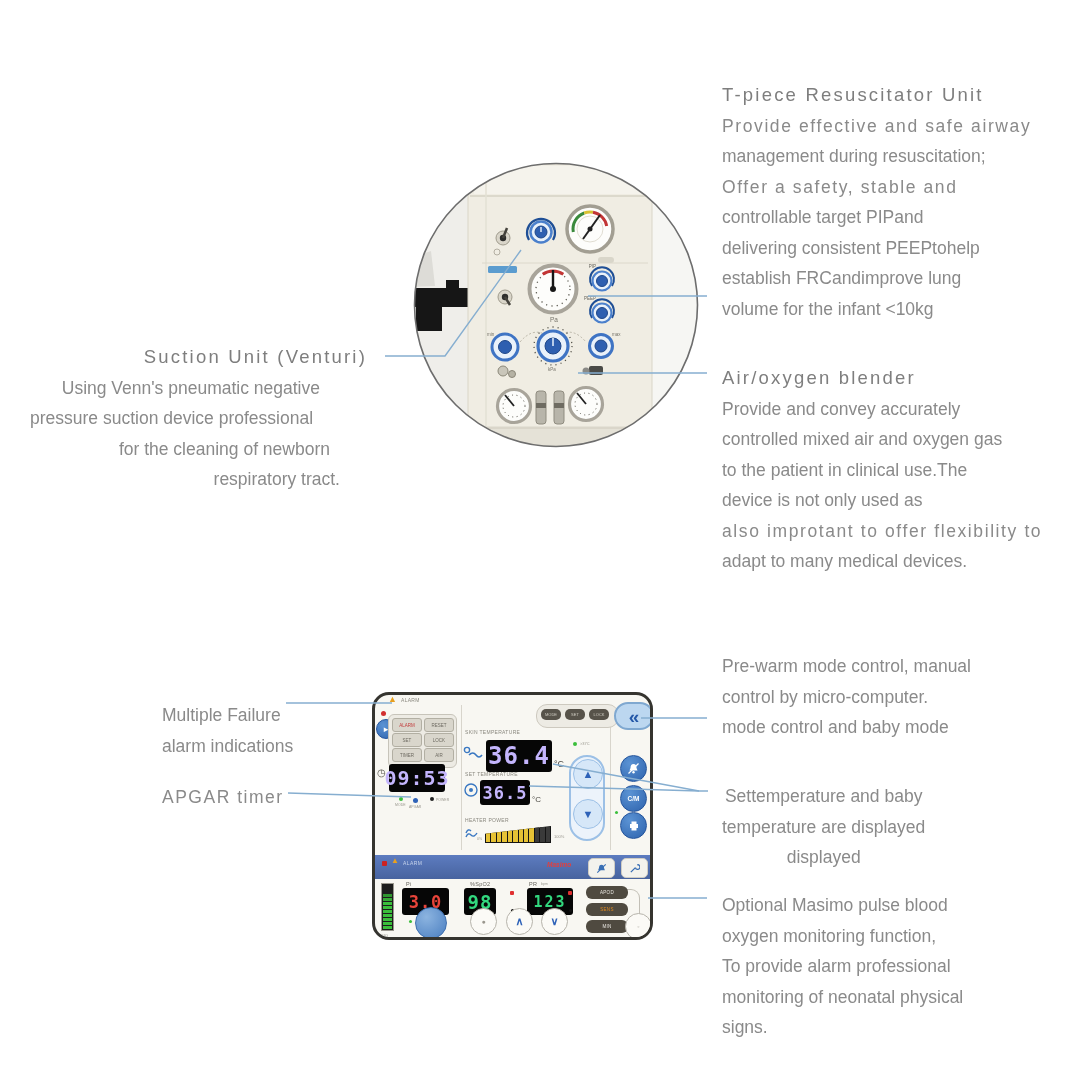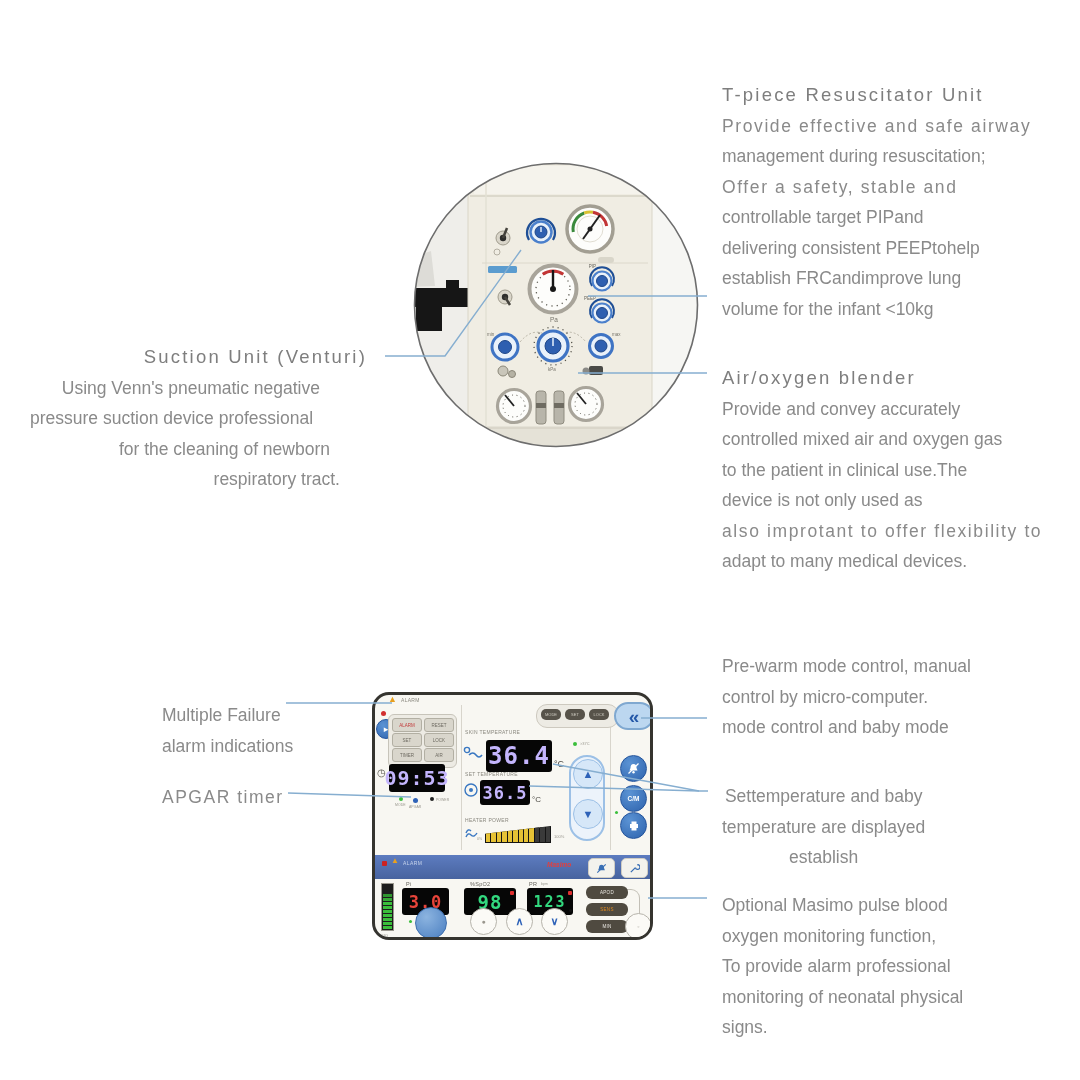--- a/index.html
+++ b/index.html
@@ -71,21 +71,21 @@
 
   <div class="abs ann" style="left:722px;top:651px;">
     <div>Pre-warm mode control, manual</div>
     <div>control by micro-computer.</div>
     <div>mode control and baby mode</div>
   </div>
 
   <div class="abs ann" style="left:722px;top:781px;text-align:center;">
     <div>Settemperature and baby</div>
     <div>temperature are displayed</div>
-    <div>establish</div>
+    <div>displayed</div>
   </div>
 
   <div class="abs ann" style="left:722px;top:890px;">
     <div>Optional Masimo pulse blood</div>
     <div>oxygen monitoring function,</div>
     <div>To provide alarm professional</div>
     <div>monitoring of neonatal physical</div>
     <div>signs.</div>
   </div>
 
@@ -344,21 +344,21 @@
         <i style="height:3px;background:#2f962f"></i>
     </div>
     <div class="abs microlab" style="left:6px;top:238px;font-size:4px;">SIQ</div>
 
     <div class="abs tinylab" style="left:31px;top:186px;font-size:5.5px;color:#66645c;">Pi</div>
     <div class="abs disp seg red7" style="left:27px;top:193px;width:47px;height:27px;font-size:17px;letter-spacing:1px;">3.0</div>
     <div class="abs led" style="left:34px;top:225px;width:3px;height:3px;background:#3bbf3b;"></div>
     <div class="abs" style="left:40px;top:212px;width:30px;height:30px;border-radius:50%;background:radial-gradient(circle at 35% 30%,#8cb4e0,#4a7ec0);border:1px solid #3f6fae;"></div>
 
     <div class="abs tinylab" style="left:95px;top:186px;font-size:5.5px;color:#66645c;">%SpO2</div>
-    <div class="abs disp seg teal" style="left:89px;top:193px;width:52px;height:27px;font-size:19px;letter-spacing:1px;">98</div>
+    <div class="abs disp seg teal" style="left:89px;top:193px;width:32px;height:27px;font-size:19px;letter-spacing:1px;">98</div>
     <div class="abs led" style="left:135px;top:196px;width:4px;height:4px;background:#e03030;border-radius:1px;"></div>
     <div class="abs led" style="left:136px;top:214px;width:3px;height:3px;background:#111;"></div>
 
     <div class="abs tinylab" style="left:154px;top:186px;font-size:5.5px;color:#66645c;">PR</div>
     <div class="abs microlab" style="left:166px;top:187px;">bpm</div>
     <div class="abs disp seg teal" style="left:152px;top:193px;width:46px;height:27px;font-size:15px;letter-spacing:2px;">123</div>
     <div class="abs led" style="left:193px;top:196px;width:4px;height:4px;background:#e03030;border-radius:1px;"></div>
     <div class="abs led" style="left:194px;top:214px;width:3px;height:3px;background:#111;"></div>
 
     <div class="abs rnd" style="left:95px;top:213px;width:25px;height:25px;color:#9a978e;font-size:7px;">●</div>

